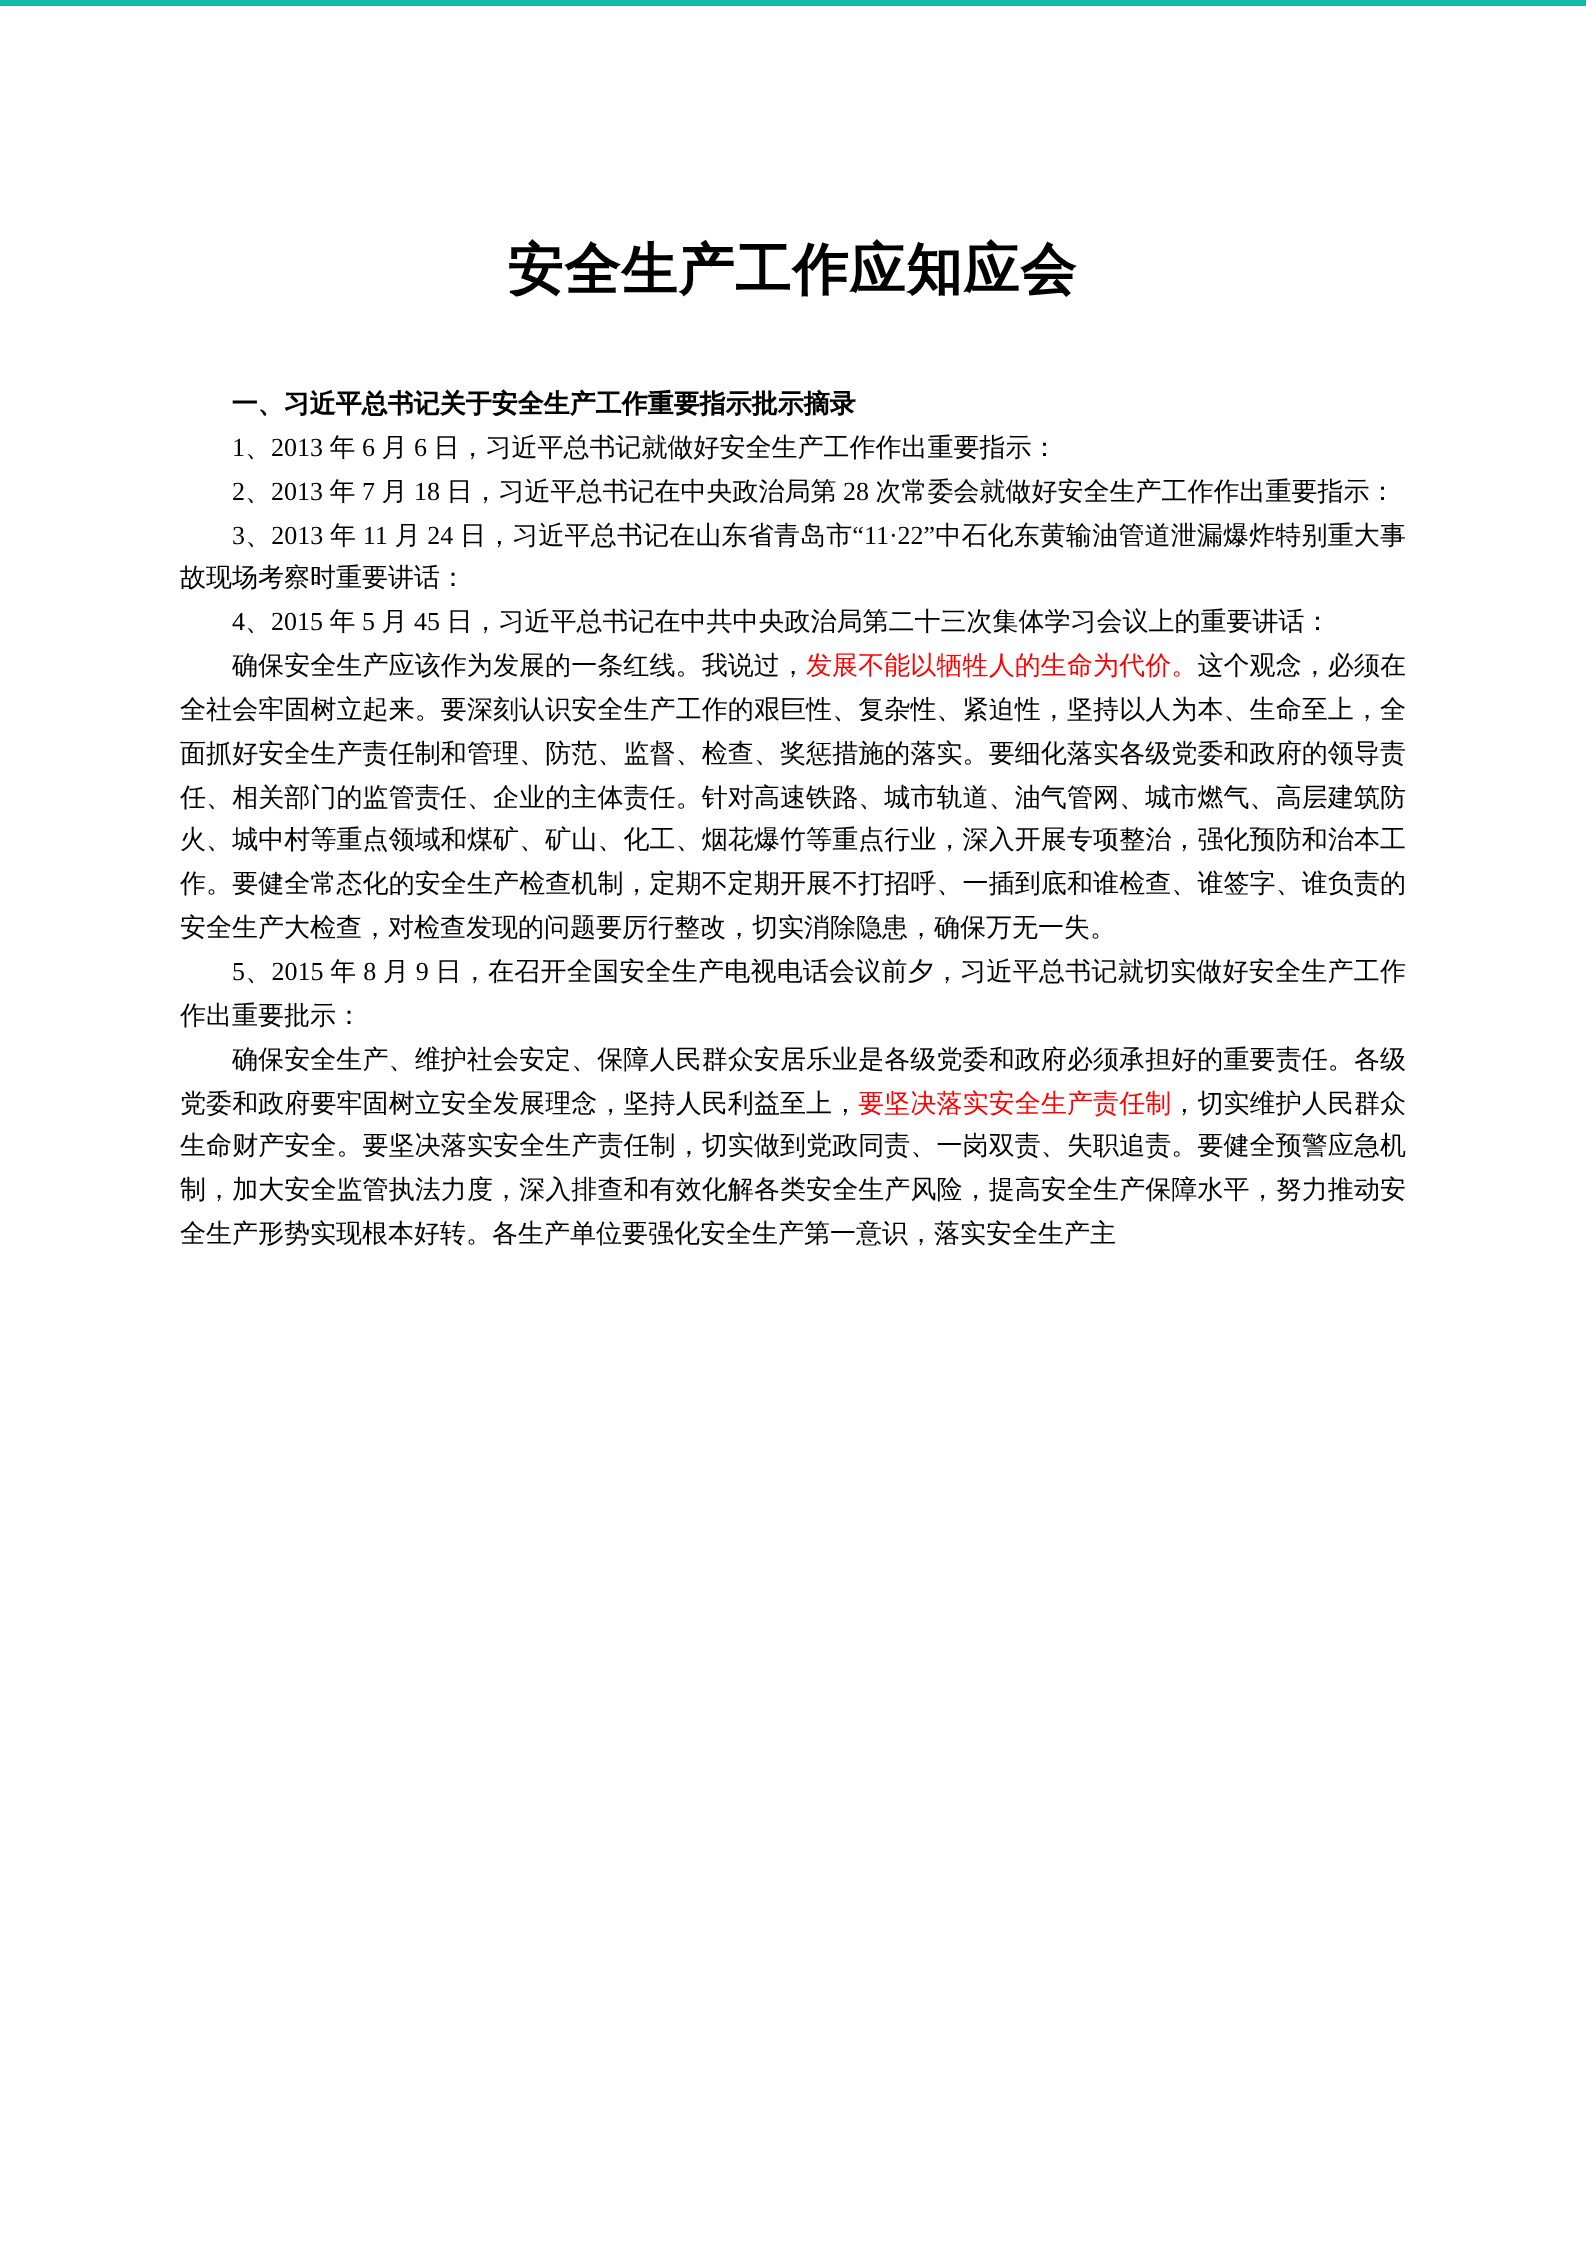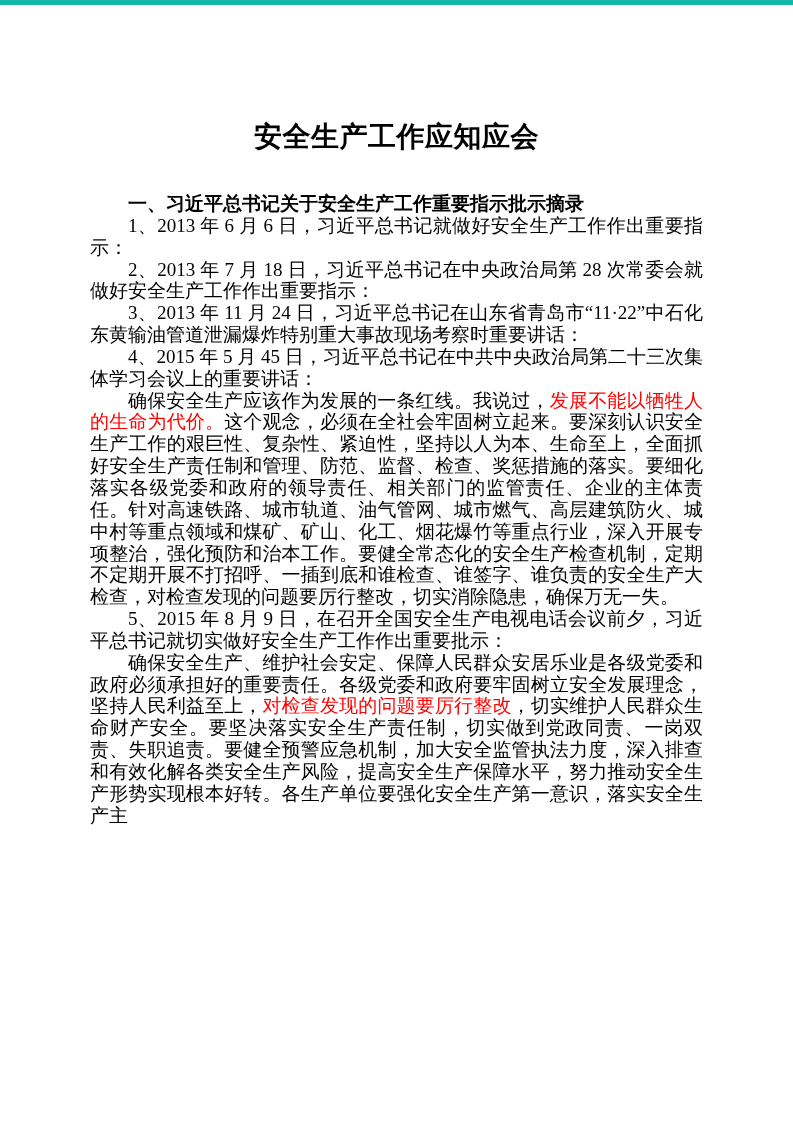--- a/index.html
+++ b/index.html
@@ -7,21 +7,21 @@
     padding: 0;
     background: #ffffff;
   }
   .page {
     position: relative;
     width: 793px;
     height: 1122px;
     background: #ffffff;
     overflow: hidden;
     box-sizing: border-box;
-    border-top: 5px solid #14b8a6;
+    border-top: 3px solid #14b8a6;
   }
   .content {
     position: absolute;
     left: 90px;
     top: 111px;
     width: 613px;
   }
   .doc-title {
     margin: 0 0 36px 0;
     font-family: "Liberation Sans", sans-serif;
@@ -29,21 +29,21 @@
     font-size: 28px;
     line-height: 41px;
     text-align: center;
     color: #000000;
     letter-spacing: 0.5px;
   }
   .doc-body p {
     margin: 0;
     text-indent: 2em;
     font-family: "Liberation Serif", serif;
-    font-size: 19px;
+    font-size: 13px;
     line-height: 21.85px;
     text-align: justify;
     color: #000000;
     word-break: break-all;
   }
   .doc-body p.heading {
     font-family: "Liberation Sans", sans-serif;
     font-weight: bold;
   }
   .doc-body span.run-em {
@@ -57,16 +57,16 @@
   <div class="content">
     <h1 class="doc-title">安全生产工作应知应会</h1>
     <div class="doc-body" id="doc-body">
         <p class="heading"><span class="run">一、习近平总书记关于安全生产工作重要指示批示摘录</span></p>
         <p><span class="run">1、2013 年 6 月 6 日，习近平总书记就做好安全生产工作作出重要指示：</span></p>
         <p><span class="run">2、2013 年 7 月 18 日，习近平总书记在中央政治局第 28 次常委会就做好安全生产工作作出重要指示：</span></p>
         <p><span class="run">3、2013 年 11 月 24 日，习近平总书记在山东省青岛市“11·22”中石化东黄输油管道泄漏爆炸特别重大事故现场考察时重要讲话：</span></p>
         <p><span class="run">4、2015 年 5 月 45 日，习近平总书记在中共中央政治局第二十三次集体学习会议上的重要讲话：</span></p>
         <p><span class="run">确保安全生产应该作为发展的一条红线。我说过，</span><span class="run-em">发展不能以牺牲人的生命为代价。</span><span class="run">这个观念，必须在全社会牢固树立起来。要深刻认识安全生产工作的艰巨性、复杂性、紧迫性，坚持以人为本、生命至上，全面抓好安全生产责任制和管理、防范、监督、检查、奖惩措施的落实。要细化落实各级党委和政府的领导责任、相关部门的监管责任、企业的主体责任。针对高速铁路、城市轨道、油气管网、城市燃气、高层建筑防火、城中村等重点领域和煤矿、矿山、化工、烟花爆竹等重点行业，深入开展专项整治，强化预防和治本工作。要健全常态化的安全生产检查机制，定期不定期开展不打招呼、一插到底和谁检查、谁签字、谁负责的安全生产大检查，对检查发现的问题要厉行整改，切实消除隐患，确保万无一失。</span></p>
         <p><span class="run">5、2015 年 8 月 9 日，在召开全国安全生产电视电话会议前夕，习近平总书记就切实做好安全生产工作作出重要批示：</span></p>
-        <p><span class="run">确保安全生产、维护社会安定、保障人民群众安居乐业是各级党委和政府必须承担好的重要责任。各级党委和政府要牢固树立安全发展理念，坚持人民利益至上，</span><span class="run-em">对检查发现的问题要厉行整改</span><span class="run">，切实维护人民群众生命财产安全。要坚决落实安全生产责任制，切实做到党政同责、一岗双责、失职追责。要健全预警应急机制，加大安全监管执法力度，深入排查和有效化解各类安全生产风险，提高安全生产保障水平，努力推动安全生产形势实现根本好转。各生产单位要强化安全生产第一意识，落实安全生产主</span></p>
+        <p><span class="run">确保安全生产、维护社会安定、保障人民群众安居乐业是各级党委和政府必须承担好的重要责任。各级党委和政府要牢固树立安全发展理念，坚持人民利益至上，</span><span class="run-em">要坚决落实安全生产责任制</span><span class="run">，切实维护人民群众生命财产安全。要坚决落实安全生产责任制，切实做到党政同责、一岗双责、失职追责。要健全预警应急机制，加大安全监管执法力度，深入排查和有效化解各类安全生产风险，提高安全生产保障水平，努力推动安全生产形势实现根本好转。各生产单位要强化安全生产第一意识，落实安全生产主</span></p>
       </div>
   </div>
 </div>
 
 </body></html>

